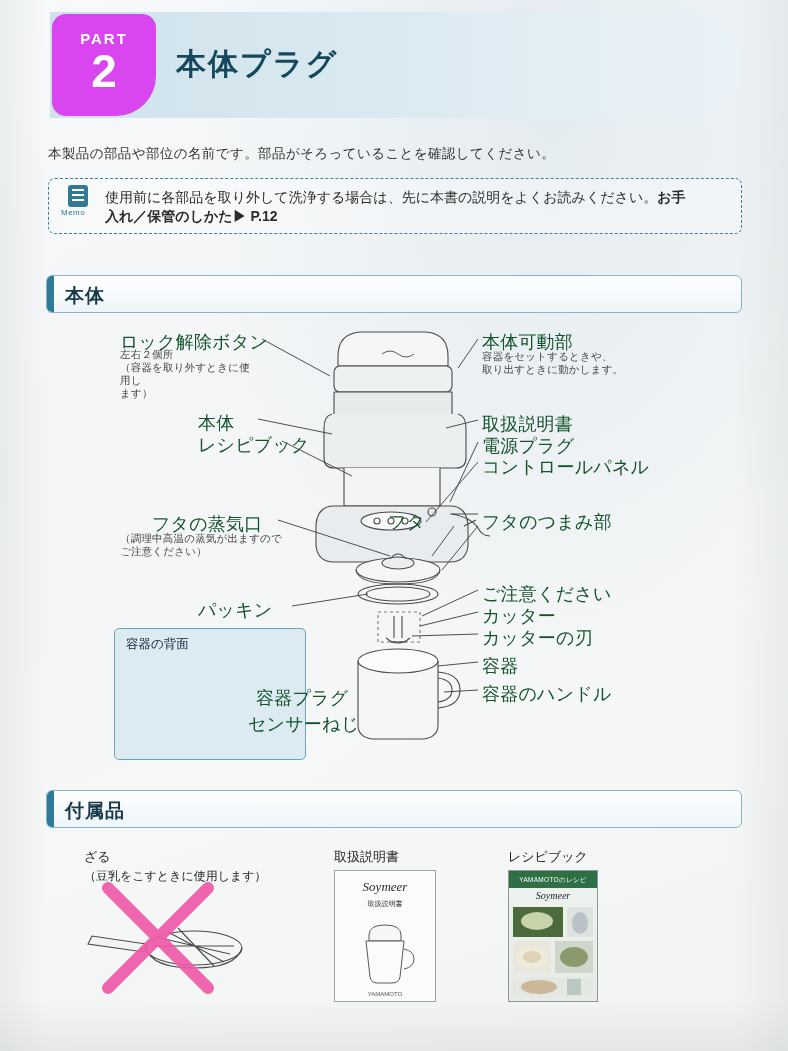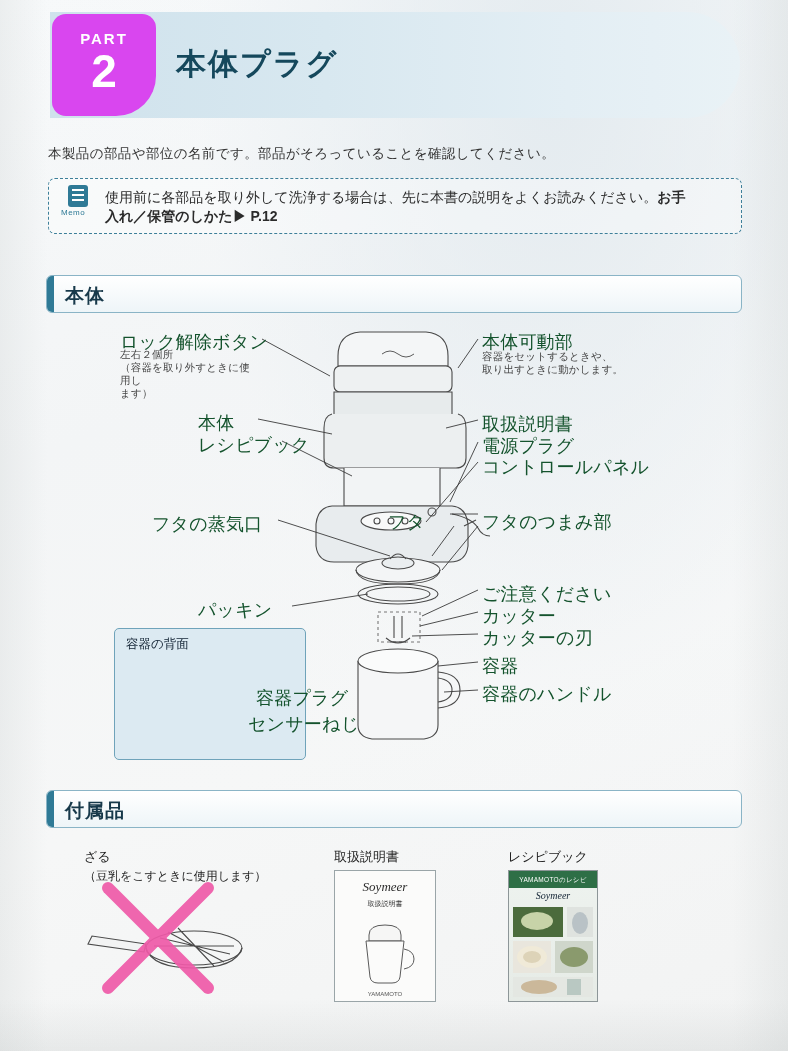--- a/index.html
+++ b/index.html
@@ -386,20 +386,21 @@
   <div class="lbl small" style="left:436px; top:34px; width:180px;">容器をセットするときや、<br>取り出すときに動かします。</div>
 
   <div class="lbl" style="left:152px; top:95px;">本体</div>
   <div class="lbl" style="left:152px; top:117px;">レシピブック</div>
 
   <div class="lbl" style="left:436px; top:96px;">取扱説明書</div>
   <div class="lbl" style="left:436px; top:118px;">電源プラグ</div>
   <div class="lbl" style="left:436px; top:139px;">コントロールパネル</div>
 
   <div class="lbl" style="left:106px; top:196px;">フタの蒸気口</div>
+  <div class="lbl small" style="left:74px; top:216px; width:180px;">（調理中高温の蒸気が出ますので<br>ご注意ください）</div>
 
   <div class="lbl" style="left:342px; top:194px;font-family:Liberation Mono, monospace;">フタ</div>
 
   <div class="lbl" style="left:436px; top:194px;">フタのつまみ部</div>
 
   <div class="lbl" style="left:152px; top:282px;">パッキン</div>
 
   <div class="lbl" style="left:436px; top:266px;">ご注意ください</div>
   <div class="lbl" style="left:436px; top:288px;">カッター</div>
   <div class="lbl" style="left:436px; top:310px;">カッターの刃</div>

